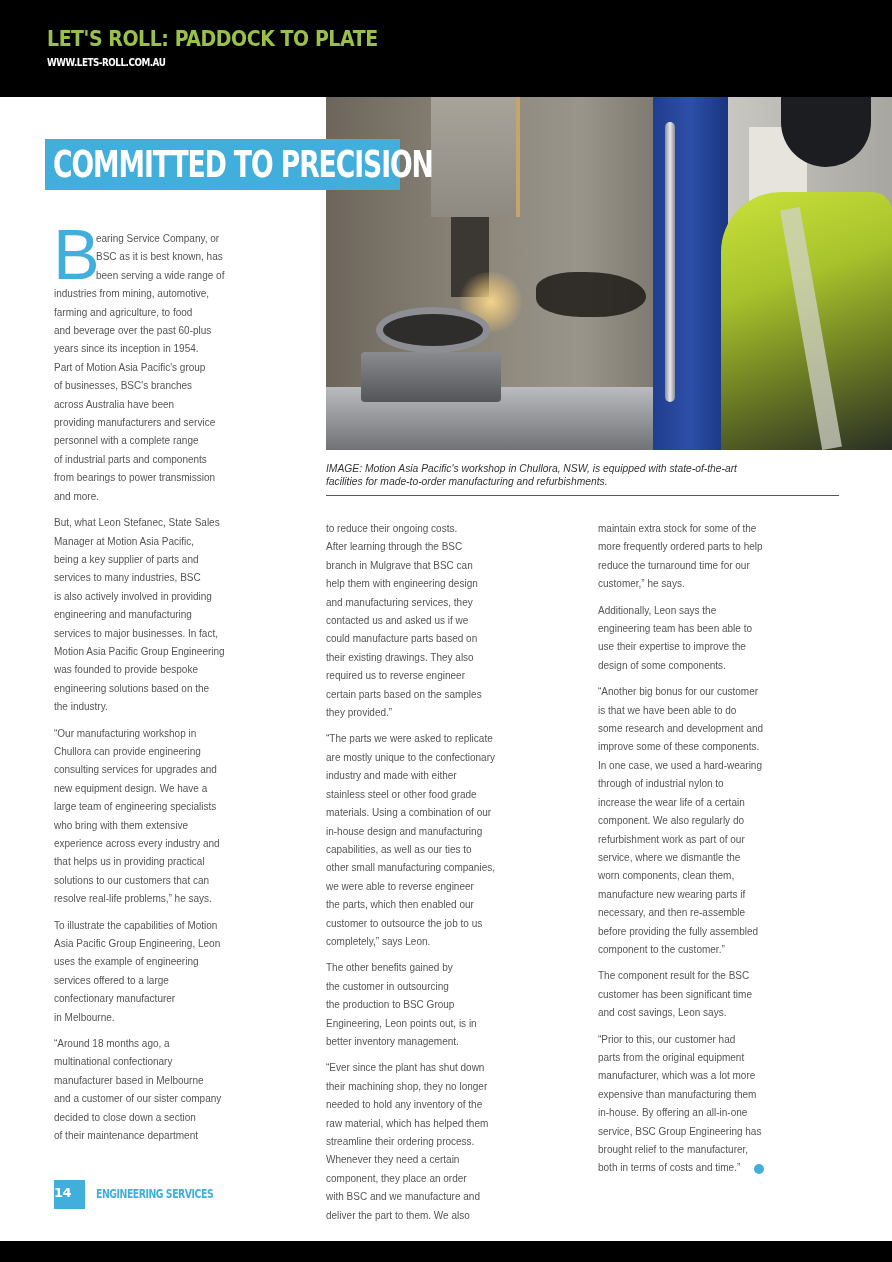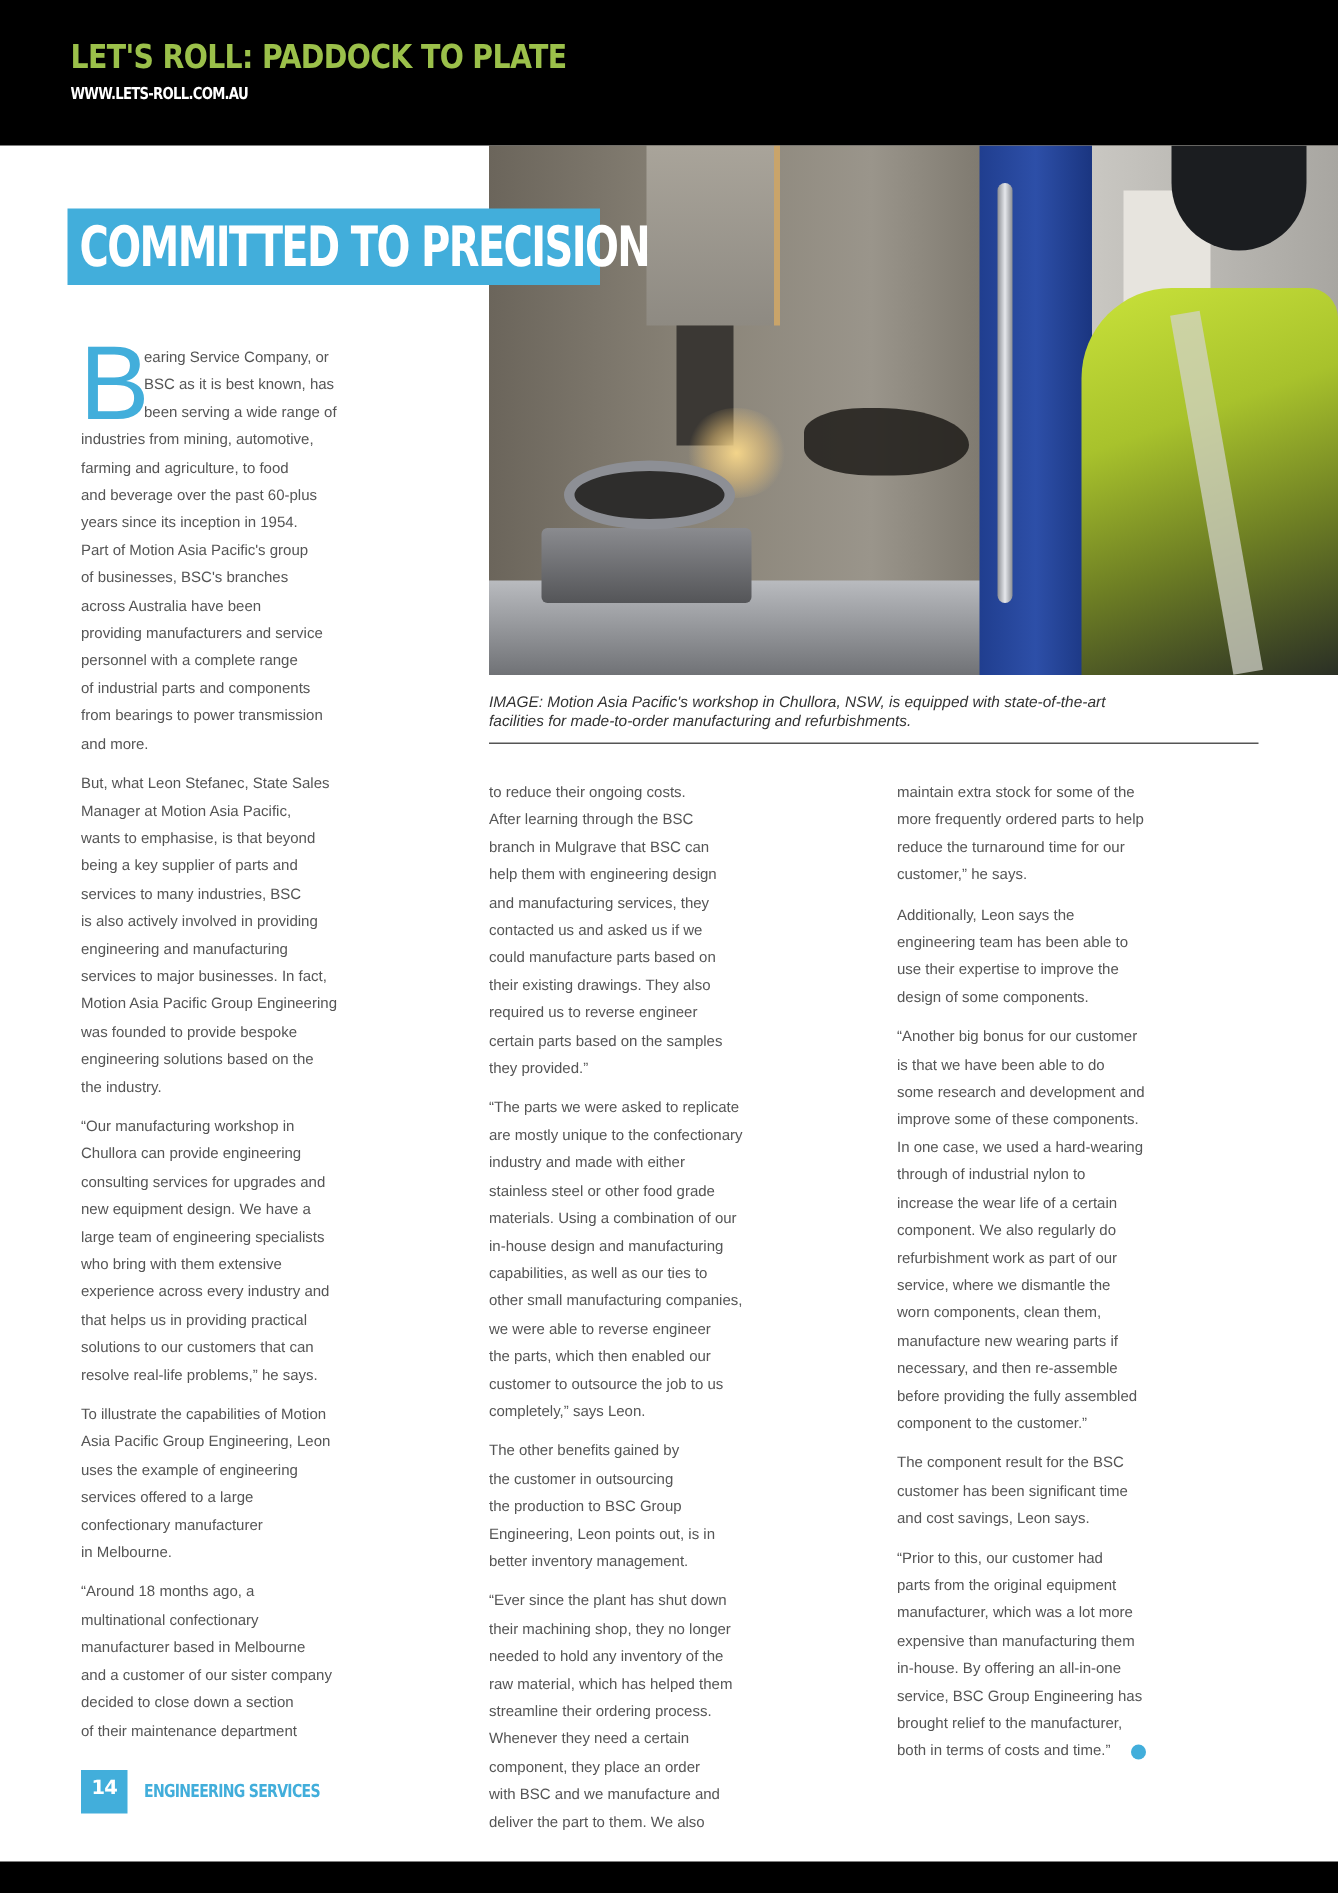--- a/index.html
+++ b/index.html
@@ -42,21 +42,21 @@
   .col p { margin:0 0 8px 0; }
   .col1 { left:54px; top:230px; width:250px; }
   .col2 { left:326px; top:520px; width:255px; }
   .col3 { left:598px; top:520px; width:245px; }
   .dropcap { position:absolute; left:53px; top:225px; font-size:70px; line-height:60px; color:#42aedb; font-family:"Liberation Sans", sans-serif; }
   .indent { padding-left:42px; }
 
   .end-dot { display:inline-block; width:10px; height:10px; border-radius:50%; background:#42aedb; margin-left:14px; vertical-align:middle; }
 
   .page-num-box { position:absolute; left:54px; top:1180px; width:31px; height:29px; background:#42aedb; }
-  .page-num { position:absolute; left:54px; top:1185px; width:31px; text-align:center; color:#fff; font-family:"DejaVu Sans", sans-serif;
+  .page-num { position:absolute; left:54px; top:1185px; width:31px; color:#fff; font-family:"DejaVu Sans", sans-serif;
               font-weight:bold; font-size:13px; letter-spacing:-0.5px; }
   .section-label { position:absolute; left:96px; top:1187px; color:#42aedb; font-family:"DejaVu Sans", sans-serif; font-weight:bold;
                    font-size:12px; letter-spacing:-0.6px; transform:scaleX(0.78); transform-origin:left top; white-space:nowrap; }
   .bottombar { position:absolute; left:0; top:1241px; width:892px; height:21px; background:#000; }
 </style>
 </head>
 <body>
 
 <div class="topbar"></div>
 <div class="pub-title">LET'S ROLL: PADDOCK TO PLATE</div>
@@ -105,21 +105,20 @@
       <span class="line">across Australia have been</span>
       <span class="line">providing manufacturers and service</span>
       <span class="line">personnel with a complete range</span>
       <span class="line">of industrial parts and components</span>
       <span class="line">from bearings to power transmission</span>
       <span class="line">and more.</span>
     </p>
     <p>
       <span class="line">But, what Leon Stefanec, State Sales</span>
       <span class="line">Manager at Motion Asia Pacific,</span>
-      <span class="line">wants to emphasise, is that beyond</span>
       <span class="line">being a key supplier of parts and</span>
       <span class="line">services to many industries, BSC</span>
       <span class="line">is also actively involved in providing</span>
       <span class="line">engineering and manufacturing</span>
       <span class="line">services to major businesses. In fact,</span>
       <span class="line">Motion Asia Pacific Group Engineering</span>
       <span class="line">was founded to provide bespoke</span>
       <span class="line">engineering solutions based on the</span>
       <span class="line">the industry.</span>
     </p>

